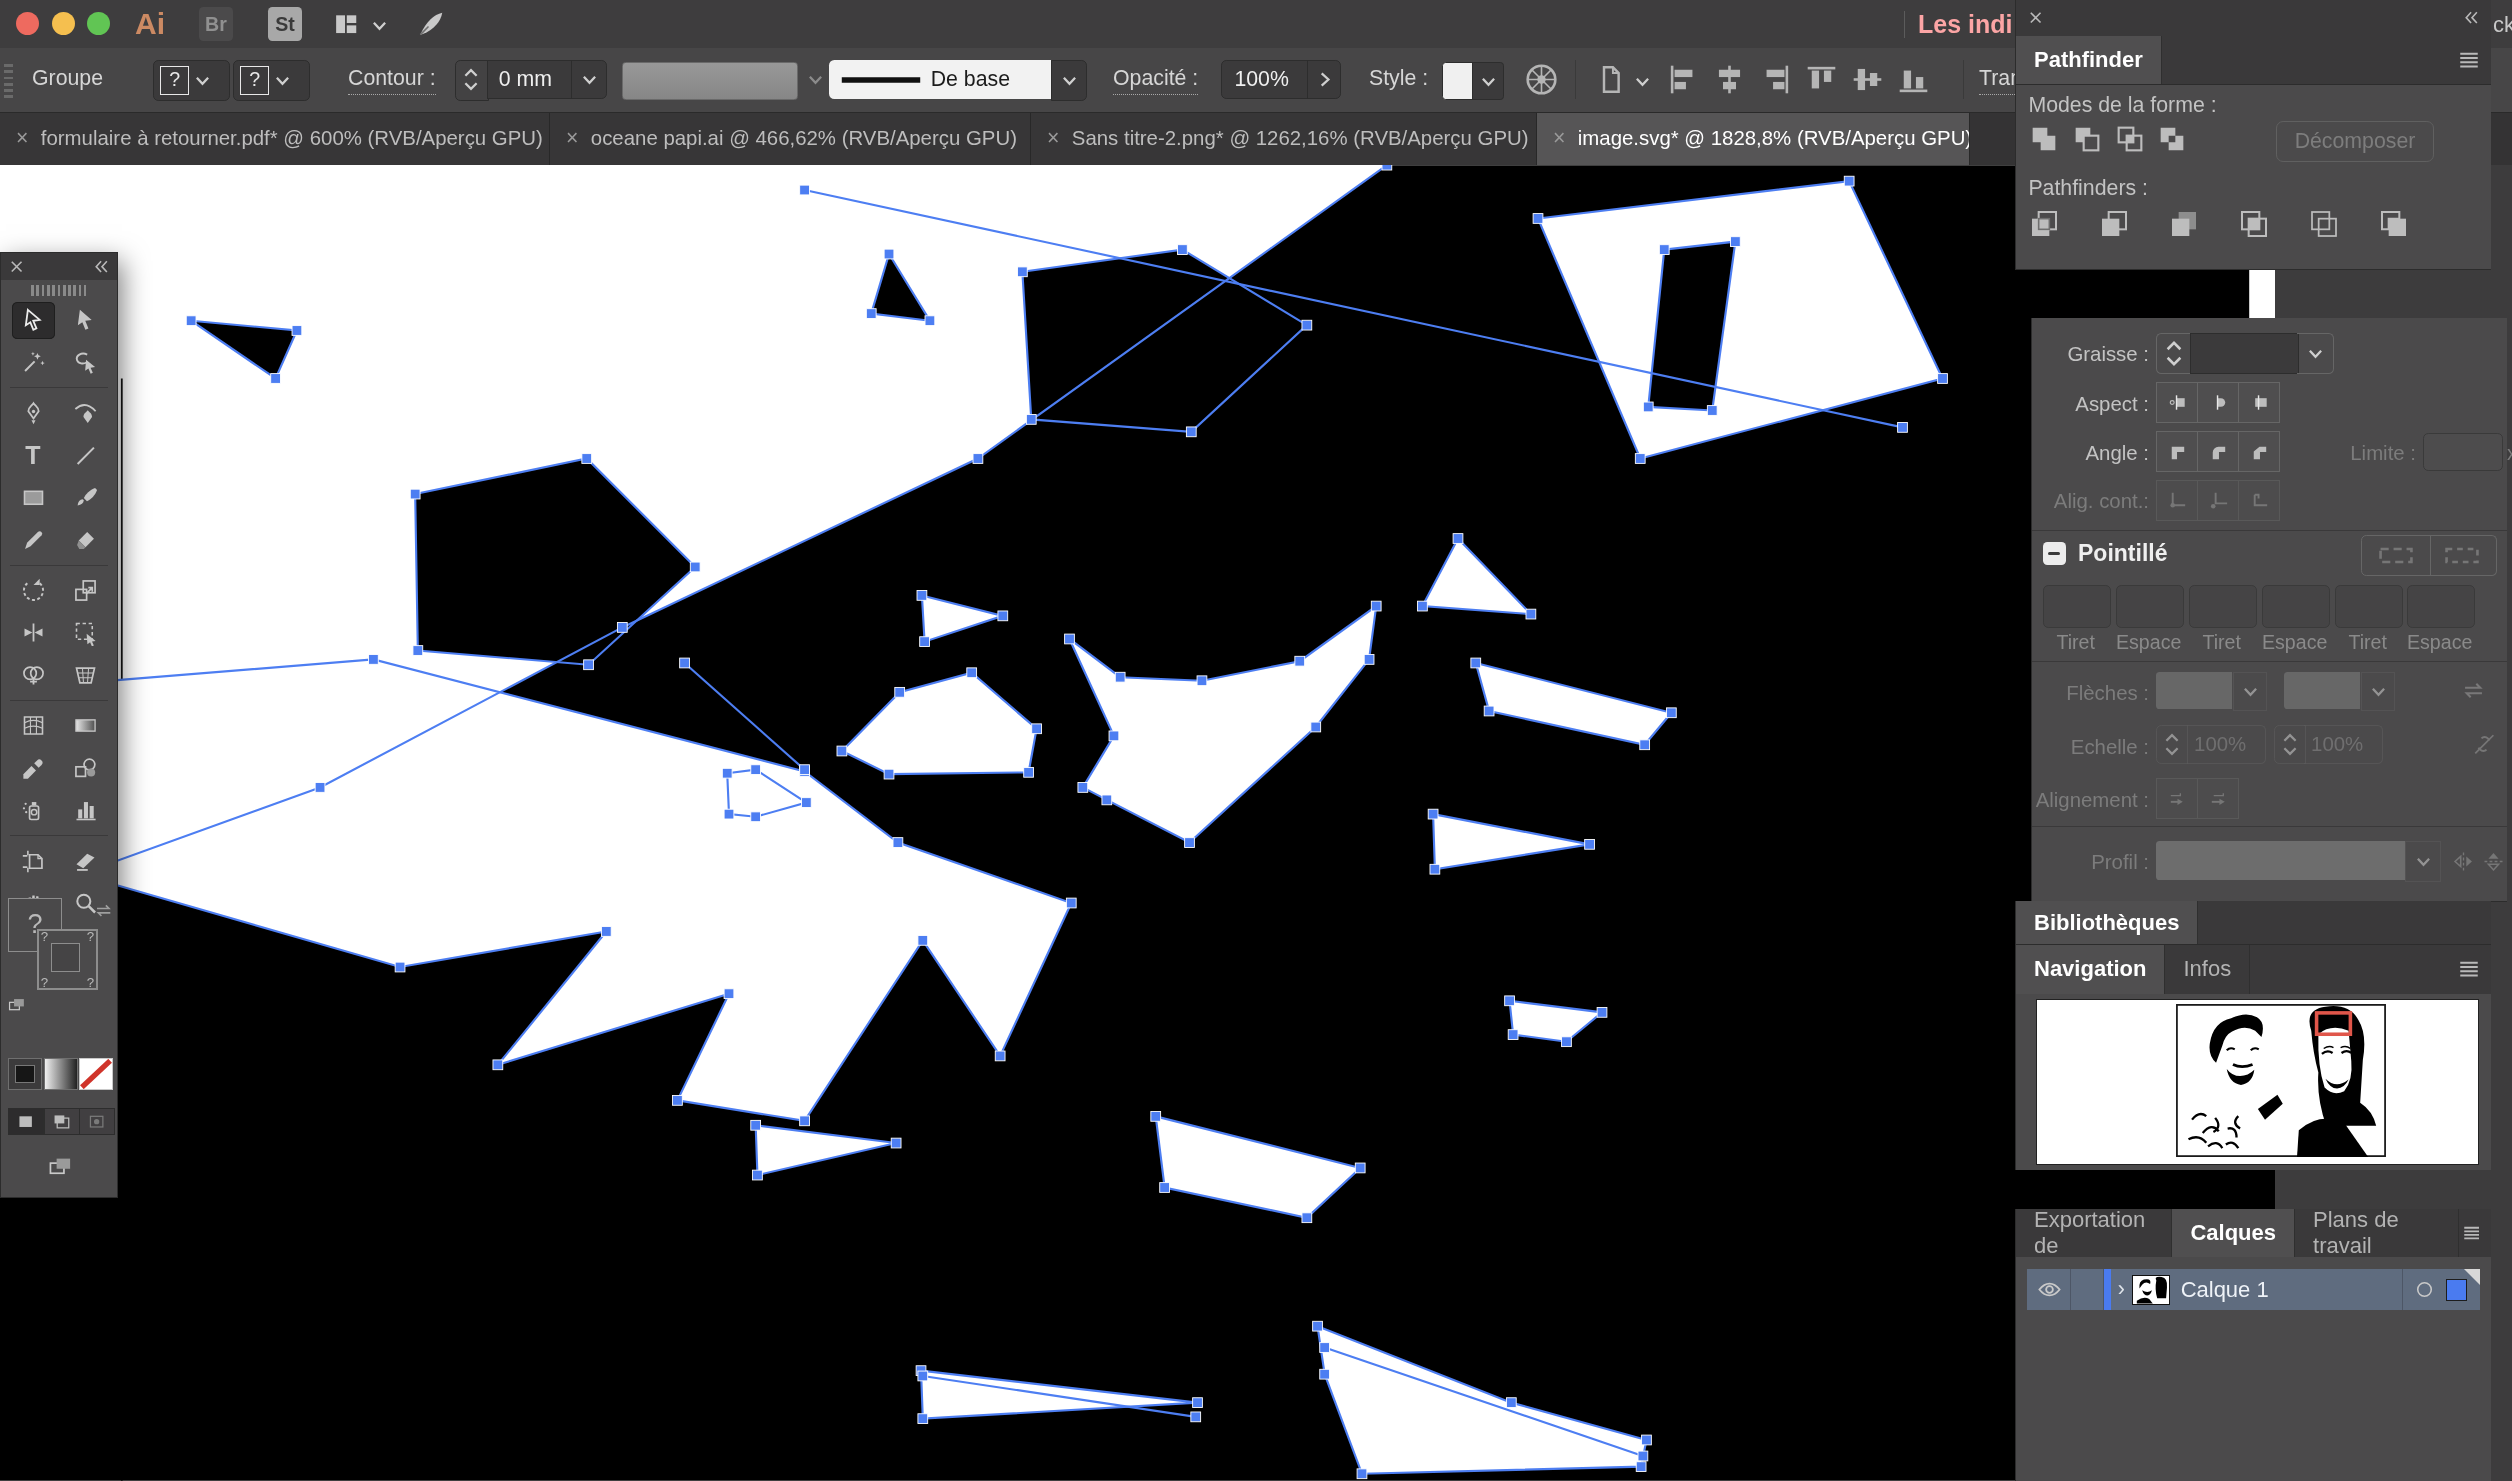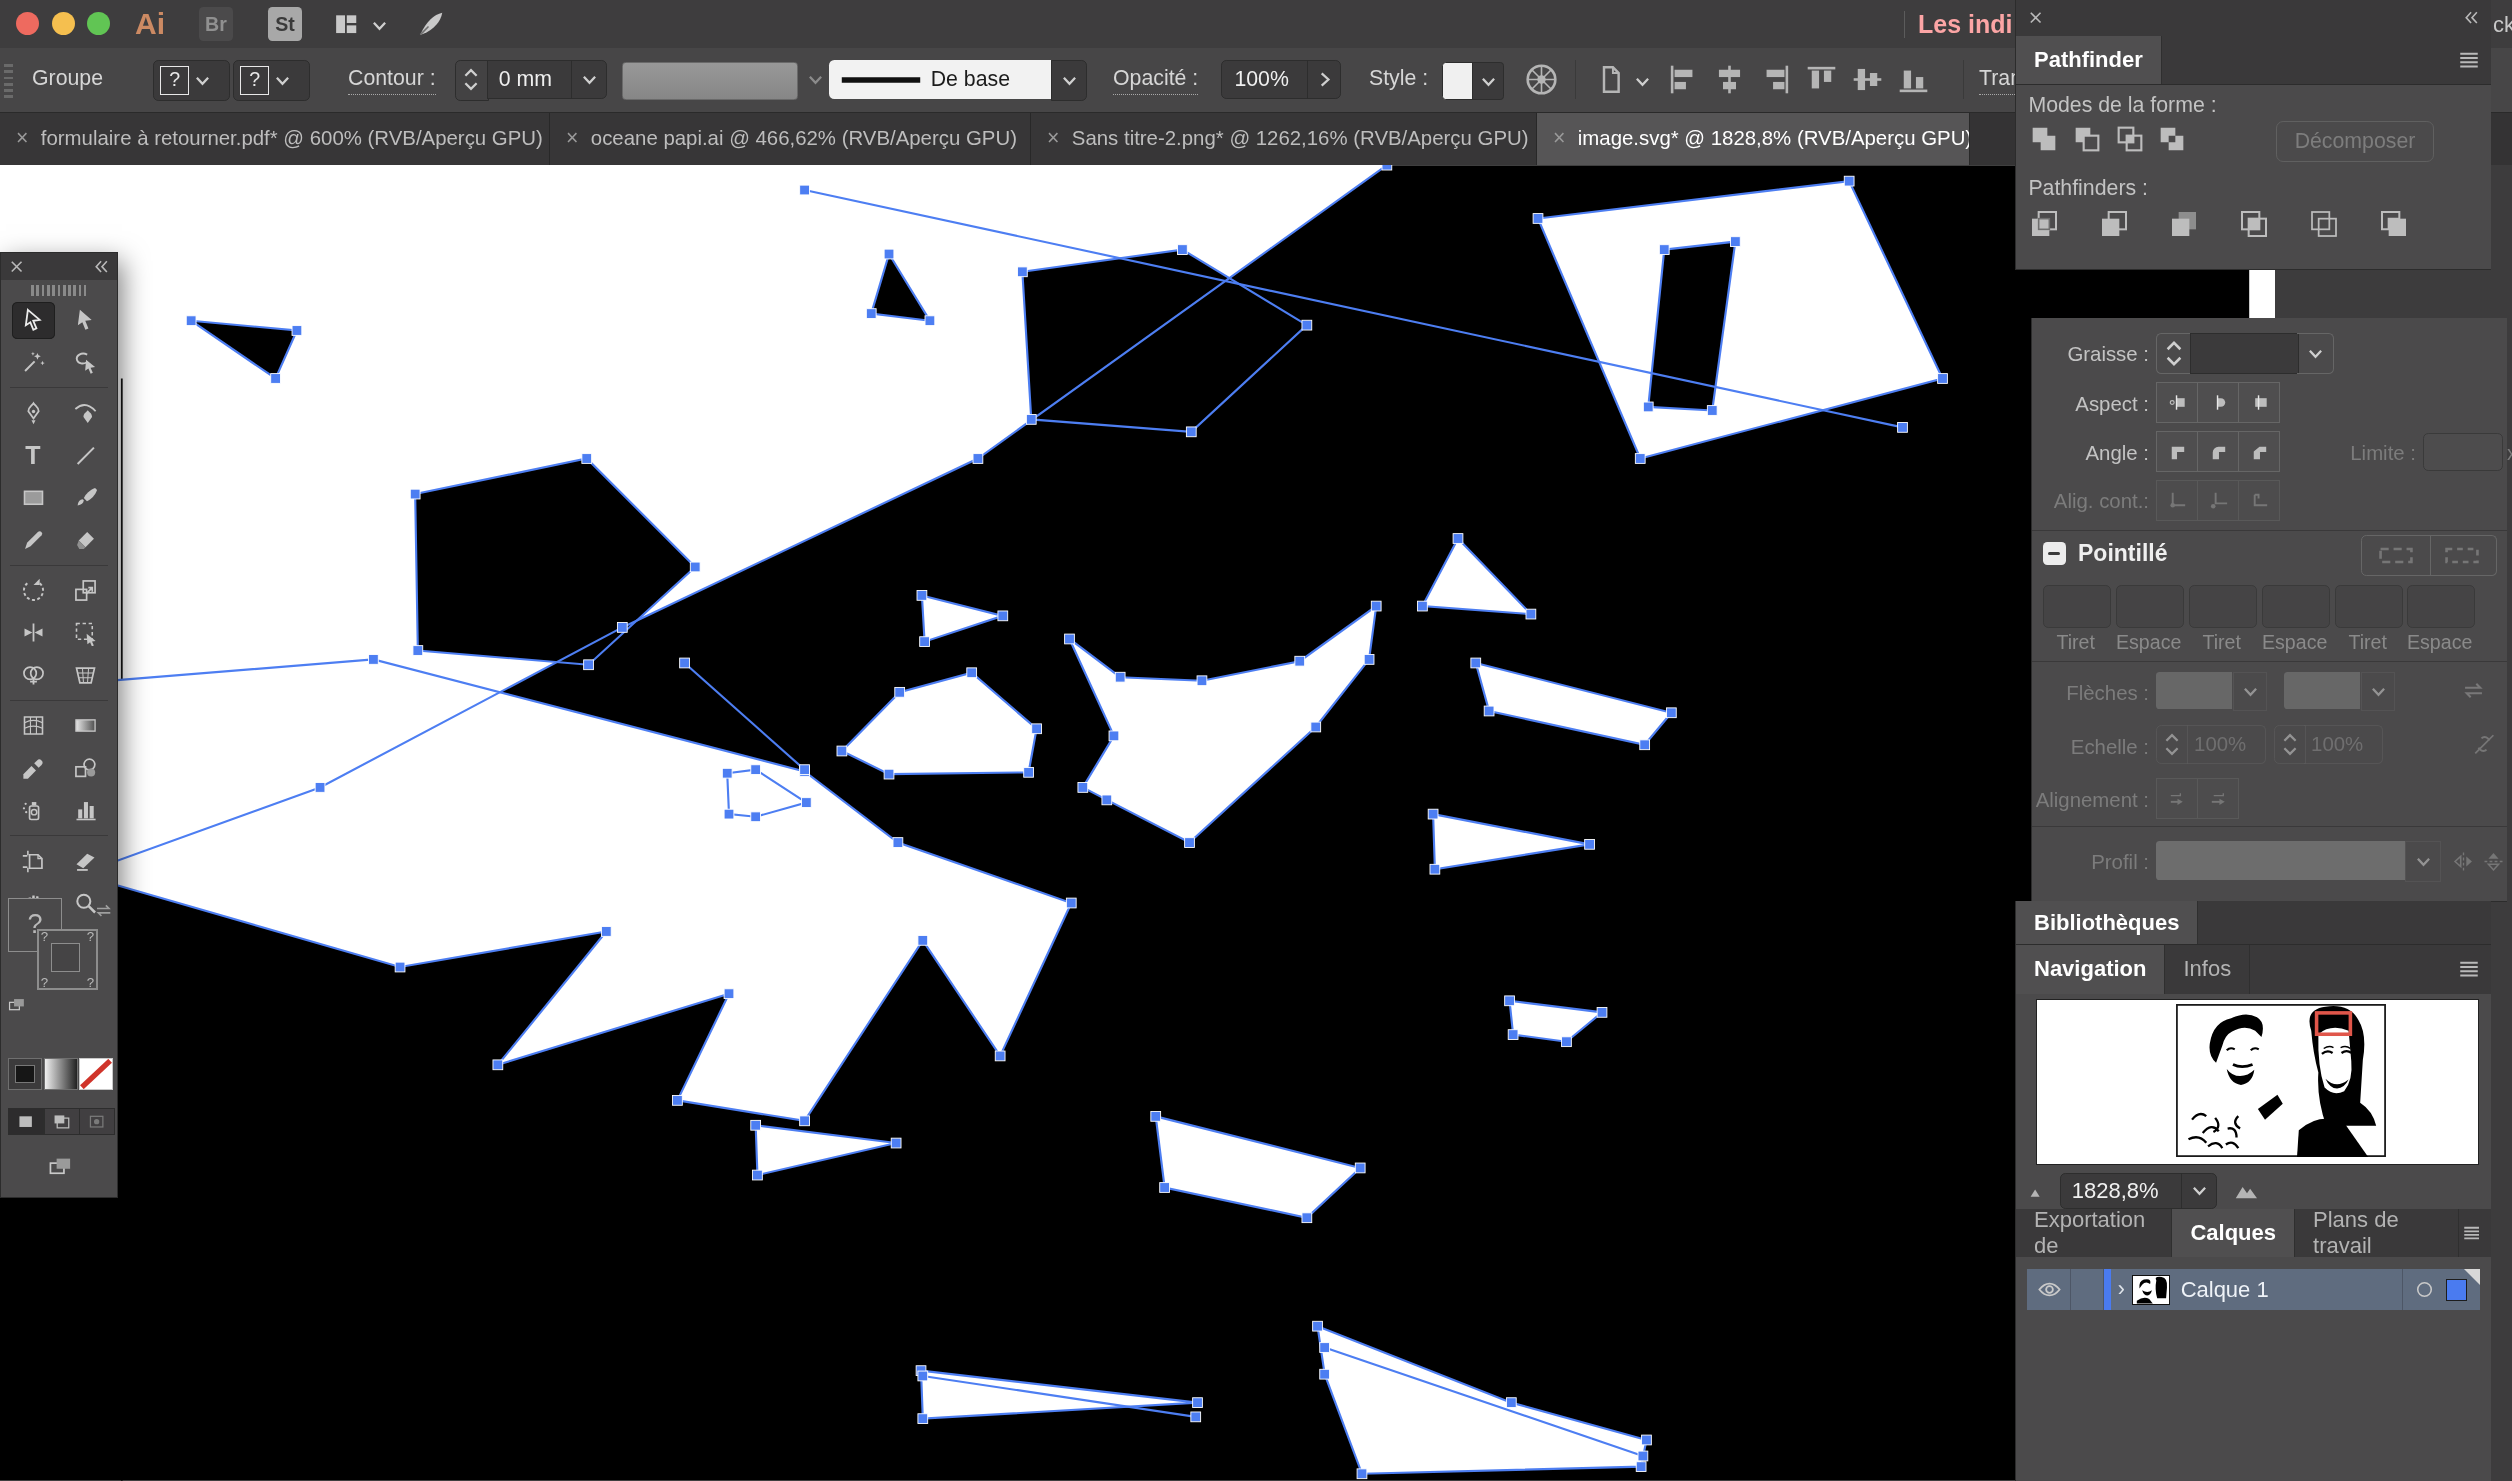--- a/index.html
+++ b/index.html
@@ -1020,40 +1020,20 @@
         <path d="M164 56 q6 -5 12 -1 M186 55 q6 -4 11 0" stroke="#000" stroke-width="2.6" fill="none"></path>
         <path d="M166 50 q6 -4 11 -1 M185 49 q6 -3 11 1" stroke="#000" stroke-width="1.6" fill="none"></path>
         <path d="M168 84 q12 12 26 1 q-5 10 -13 10 q-8 0 -13 -11z" fill="#000"></path>
         <path d="M138 142 q22 -20 50 -10 l28 40 l-80 0z" fill="#000"></path>
       </svg>
       <svg viewBox="0 0 236 172" style="position:absolute;left:139px;top:3.6px;width:210px;height:153px;">
         <rect x="158" y="10" width="38" height="24" fill="none" stroke="#e0564a" stroke-width="4"></rect>
       </svg>
     </div>
   </div>
-  <div class="rsec" style="top:1170px;height:39px;border-bottom:0.9px solid #2c2c2c;">
-    <span class="abs icbox" style="left:9px;top:7.1px;width:27px;height:27px;">
-        <svg class="ic" viewBox="0 0 24 24">
-          <path d="M5 17.5 l4-6.5 4 6.5z" fill="#b5b5b5"></path>
-        </svg>
-      </span>
-    <div class="abs pfield" style="left:44px;top:2.7px;width:121px;height:34px;border-radius:5.3px 0 0 5.3px;color:#f0f0f0;font-size:22px;line-height:34px;padding-left:10.7px;">1828,8%</div>
-    <div class="abs" style="left:165px;top:2.7px;width:34px;height:34px;border:0.9px solid #2d2d2d;background:#3b3a3b;border-radius:0 5.3px 5.3px 0;display:flex;align-items:center;justify-content:center;">
-        <span class="icbox chev">
-          <svg class="ic" viewBox="0 0 24 24">
-            <path d="M7 9.5 l5 5.5 5-5.5" fill="none" stroke="#cfcfcf" stroke-width="2"></path>
-          </svg>
-        </span>
-      </div>
-    <span class="abs icbox" style="left:215px;top:5.3px;width:32px;height:30px;">
-        <svg class="ic" viewBox="0 0 24 24">
-          <path d="M3 18.5 l5.5-9 3.5 5 2.5-3.5 5.5 7.5z" fill="#b5b5b5"></path>
-        </svg>
-      </span>
-  </div>
 
   <div class="rsec rtabs" style="top:1209px;height:48px;">
     <div class="ptab">Exportation de</div>
     <div class="ptab active">Calques</div>
     <div class="ptab">Plans de travail</div>
     <span class="pmenu icbox">
         <svg class="ic" viewBox="0 0 24 24">
           <path d="M5 7 h14 M5 10.4 h14 M5 13.8 h14 M5 17.2 h14" stroke="#b9b9b9" stroke-width="1.7"></path>
         </svg>
       </span>

